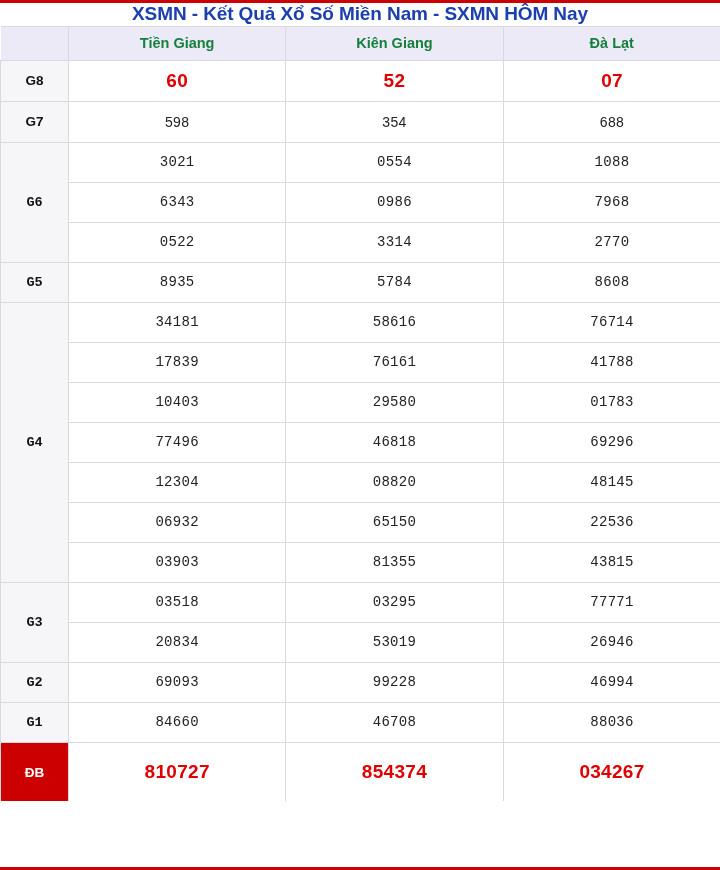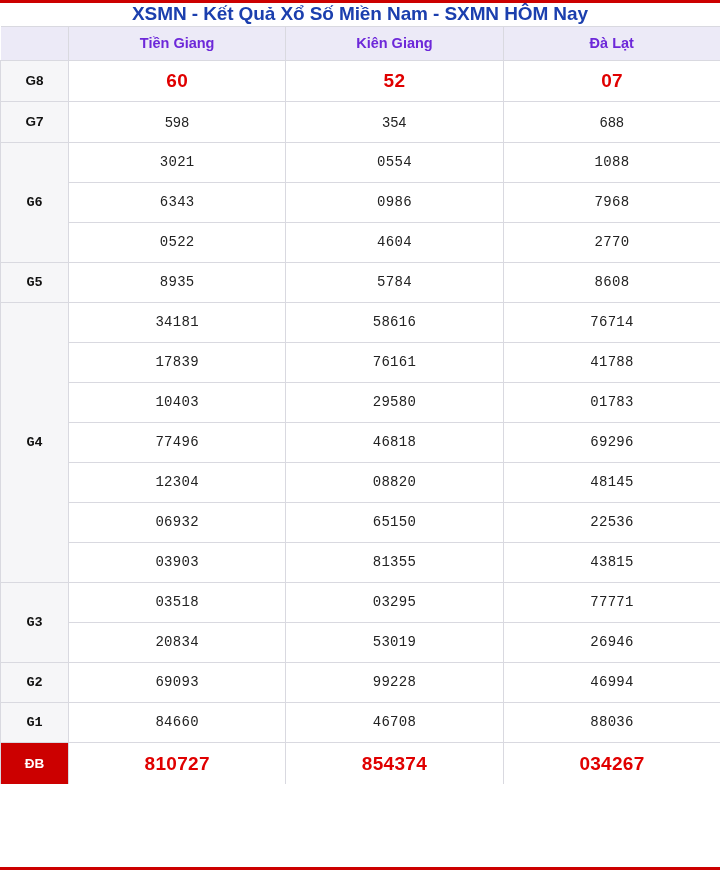--- a/index.html
+++ b/index.html
@@ -50,21 +50,21 @@
   table.results col.lbl { width: 68px; }
   table.results col.prov { width: 217.3px; }
 
   table.results th, table.results td {
     border: 1px solid #d9d9e0;
     text-align: center;
     vertical-align: middle;
   }
   thead th.provhead {
     background: #eceaf7;
-    color: #6d28d9;
+    color: #15803d;
     font-size: 14.5px;
     font-weight: bold;
     height: 34px;
     padding: 0;
   }
   thead th.corner {
     background: #eceaf7;
     border-left: none;
   }
   td.label {
@@ -85,21 +85,21 @@
     font-weight: bold;
     font-size: 19px;
   }
   tr.row-db td.label {
     background: #cc0000;
     color: #fff;
     font-weight: bold;
   }
   tr.row-g8 td, tr.row-g7 td { height: 41px; }
   tr.sub td { height: 40px; font-family: Liberation Mono, monospace; }
-  tr.row-db td { height: 42px; }
+  tr.row-db td { height: 59px; }
   td.num.last { border-right: none; }
   tr.row-db td.num.last { border-right: none; }
   .nb-bottom { border-bottom: none !important; }
 </style>
 </head>
 <body>
 
 <div id="page">
 
   <div class="title">XSMN - Kết Quả Xổ Số Miền Nam - SXMN HÔM Nay</div>
@@ -142,21 +142,21 @@
         <td class="num">0554</td>
         <td class="num last">1088</td>
       </tr>
       <tr class="sub">
         <td class="num">6343</td>
         <td class="num">0986</td>
         <td class="num last">7968</td>
       </tr>
       <tr class="sub">
         <td class="num">0522</td>
-        <td class="num">4604</td>
+        <td class="num">3314</td>
         <td class="num last">2770</td>
       </tr>
 
       <tr class="sub">
         <td class="label">G5</td>
         <td class="num">8935</td>
         <td class="num">5784</td>
         <td class="num last">8608</td>
       </tr>
 

